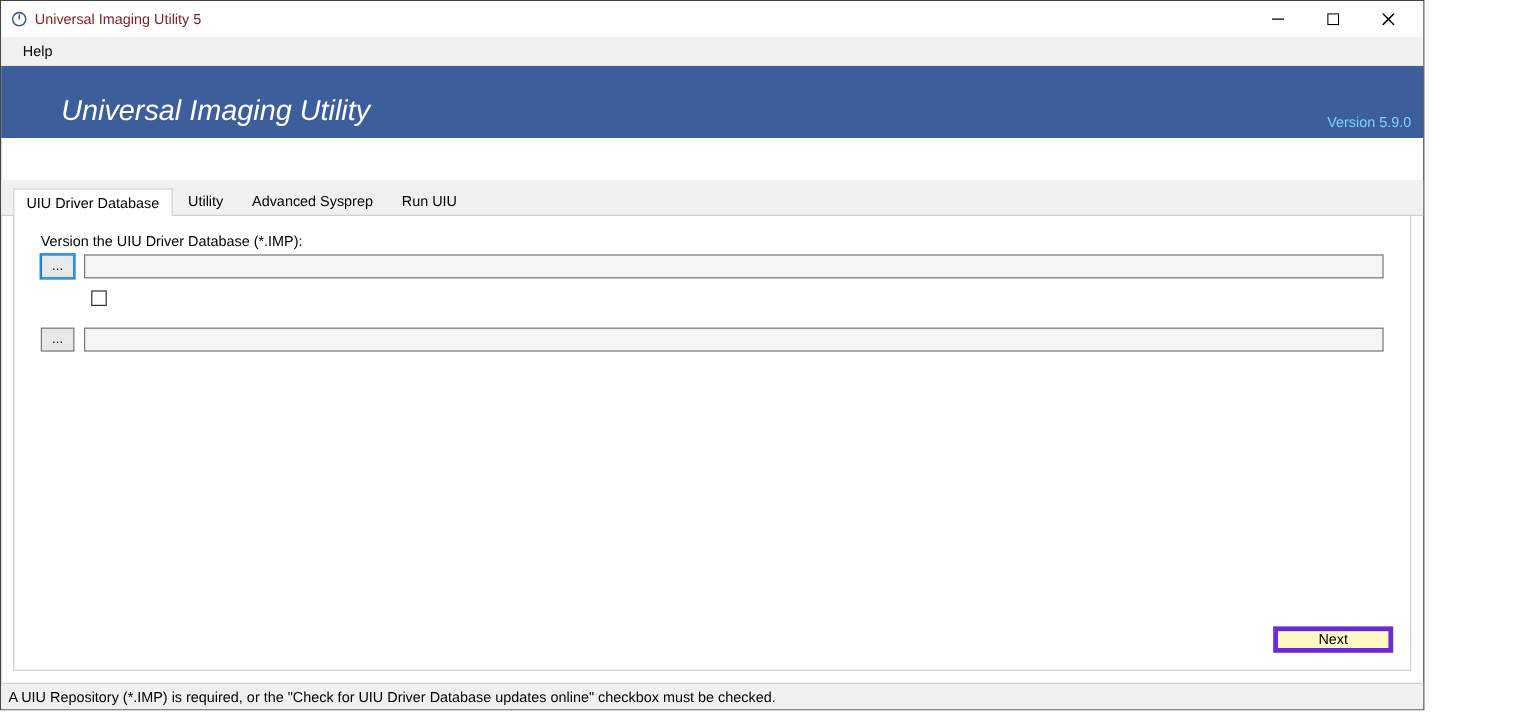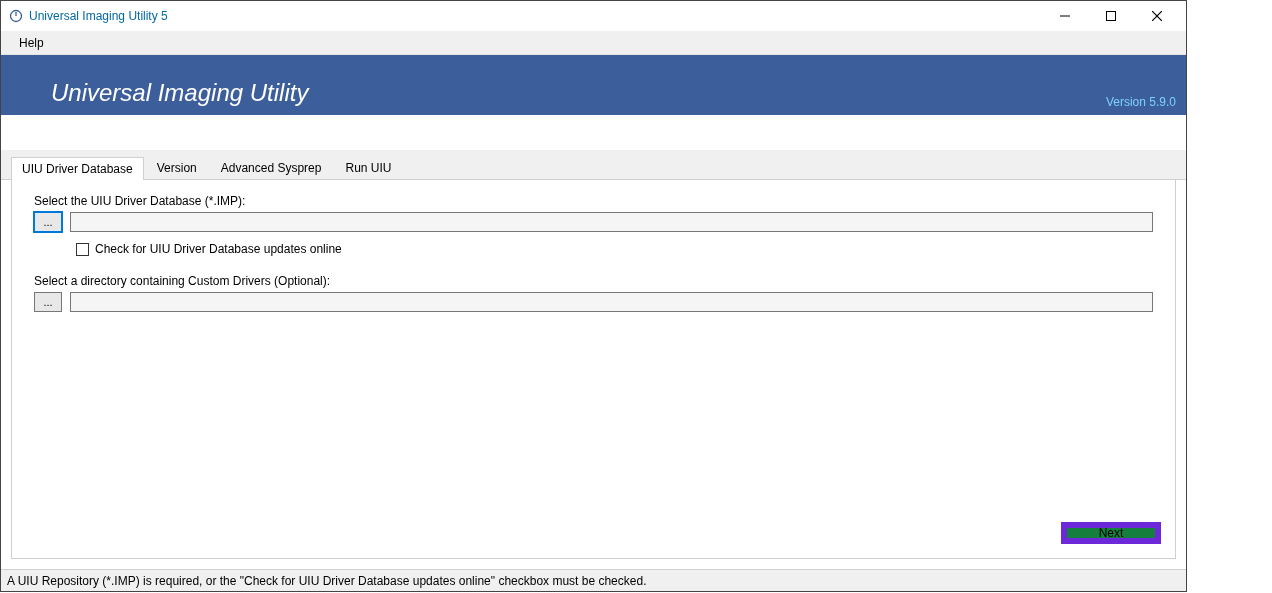--- a/index.html
+++ b/index.html
@@ -1,40 +1,40 @@
 <!DOCTYPE html>
 <html><head>
 <meta charset="utf-8">
 <style>
   * { box-sizing: border-box; margin: 0; padding: 0; }
   body { font-family: "Segoe UI", Tahoma, sans-serif; font-size: 12px; background: #fff; }
   .window { width: 1187px; height: 592px; border: 1px solid #444; display: flex; flex-direction: column; background: #fff; }
   .titlebar { height: 30px; display: flex; align-items: center; padding: 0 6px 0 8px; background: #fff; }
   .titlebar .app-icon { width: 14px; height: 14px; margin-right: 6px; display: flex; align-items: center; justify-content: center; }
-  .titlebar .title { font-size: 12px; color: #0369a1; flex: 1; }
+  .titlebar .title { font-size: 12px; color: #7f1d1d; flex: 1; }
   .win-controls { display: flex; }
   .win-btn { width: 46px; height: 30px; display: flex; align-items: center; justify-content: center; font-size: 10px; }
   .win-btn svg { display: block; }
   .menubar { height: 24px; background: #f0f0f0; display: flex; align-items: center; padding: 0 10px; border-bottom: 1px solid #e4e4e4; }
   .menubar-item { font-size: 12px; padding: 2px 8px; }
   .banner { background: #3c5e9b; color: #fff; padding: 24px 0 8px 0; position: relative; }
   .banner-title { font-size: 24px; font-weight: 400; padding-left: 50px; font-style: italic; }
   .banner-version { position: absolute; right: 10px; bottom: 6px; font-size: 12px; color: #7dd3fc; }
   .tab-strip { background: #f0f0f0; display: flex; padding: 6px 10px 0 10px; border-bottom: 1px solid #cfcfcf; margin-top: 35px; }
   .tab { padding: 4px 10px; font-size: 12px; border: 1px solid transparent; border-bottom: none; margin-right: 2px; cursor: default; }
   .tab.active { background: #fff; border-color: #cfcfcf; position: relative; top: 1px; }
   .tab-content { flex: 1; background: #fff; margin: 0 10px 10px 10px; border: 1px solid #cfcfcf; border-top: none; padding: 14px 22px; position: relative; }
   .field-label { font-size: 12px; margin-bottom: 4px; }
   .field-row { display: flex; align-items: center; gap: 8px; margin-bottom: 10px; }
   .browse-btn { width: 28px; height: 20px; background: #e8e8e8; border: 1px solid #777; font-size: 11px; display: flex; align-items: center; justify-content: center; cursor: default; }
   .browse-btn.focused { outline: 1px solid #0078d7; outline-offset: 0; border-color: #0078d7; }
   .text-input { flex: 1; height: 20px; border: 1px solid #777; background: #f5f5f5; padding: 0 4px; font-size: 12px; }
   .checkbox-row { display: flex; align-items: center; margin: 0 0 18px 42px; gap: 6px; font-size: 12px; }
   .checkbox { width: 13px; height: 13px; border: 1px solid #333; background: #fff; }
-  .next-btn { position: absolute; right: 14px; bottom: 14px; width: 100px; height: 22px; background: #15803d; border: 6px solid #6d28d9; font-size: 12px; display: flex; align-items: center; justify-content: center; cursor: default; }
+  .next-btn { position: absolute; right: 14px; bottom: 14px; width: 100px; height: 22px; background: #fef9c3; border: 4px solid #6d28d9; font-size: 12px; display: flex; align-items: center; justify-content: center; cursor: default; }
   .statusbar { height: 22px; background: #f0f0f0; border-top: 1px solid #d0d0d0; display: flex; align-items: center; padding: 0 6px; font-size: 12px; text-align: right; }
 </style>
 </head>
 <body>
 
 <div class="window">
 
   <div class="titlebar">
     <span class="app-icon">
       <svg width="14" height="14" viewBox="0 0 14 14">
@@ -67,37 +67,35 @@
     <div class="menubar-item">Help</div>
   </div>
 
   <div class="banner">
     <div class="banner-title">Universal Imaging Utility</div>
     <div class="banner-version">Version 5.9.0</div>
   </div>
 
   <div class="tab-strip">
     <div class="tab active">UIU Driver Database</div>
-    <div class="tab">Version</div>
+    <div class="tab">Utility</div>
     <div class="tab">Advanced Sysprep</div>
     <div class="tab">Run UIU</div>
   </div>
 
   <div class="tab-content">
-    <div class="field-label">Select the UIU Driver Database (*.IMP):</div>
+    <div class="field-label">Version the UIU Driver Database (*.IMP):</div>
     <div class="field-row">
       <div class="browse-btn focused">...</div>
       <input class="text-input" type="text" readonly="" value="" style="">
     </div>
     <div class="checkbox-row">
       <div class="checkbox"></div>
-      <span>Check for UIU Driver Database updates online</span>
     </div>
 
-    <div class="field-label">Select a directory containing Custom Drivers (Optional):</div>
     <div class="field-row">
       <div class="browse-btn">...</div>
       <input class="text-input" type="text" readonly="" value="" style="">
     </div>
 
     <div class="next-btn">Next</div>
   </div>
 
   <div class="statusbar">
     <span>A UIU Repository (*.IMP) is required, or the "Check for UIU Driver Database updates online" checkbox must be checked.</span>

